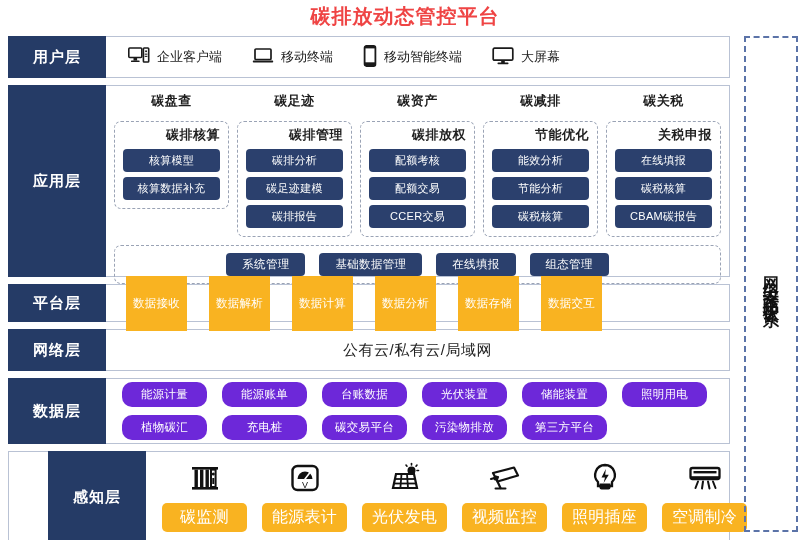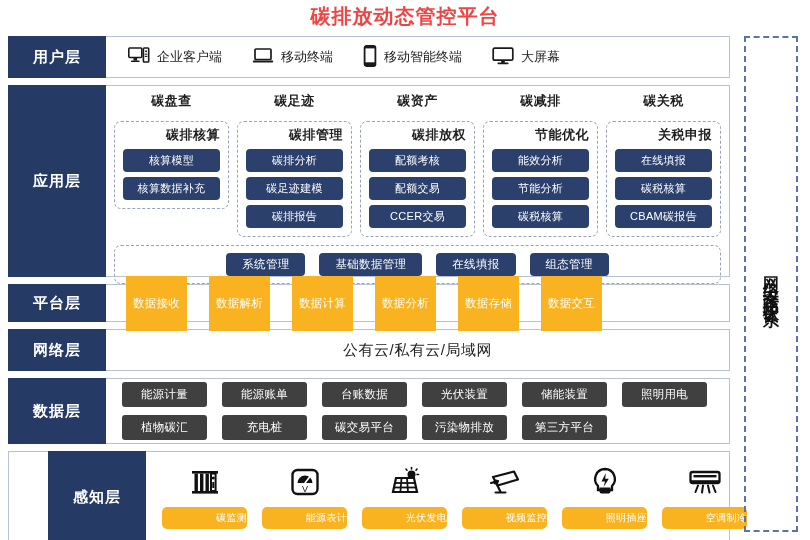--- a/index.html
+++ b/index.html
@@ -197,24 +197,24 @@
     display: flex;
     flex-direction: column;
     gap: 8px;
   }
   .data-line {
     display: flex;
     gap: 15px;
     justify-content: flex-start;
   }
   .data-pill {
-    background: #404040;
+    background: #6d28d9;
     color: #fff;
     font-size: 11.5px;
-    border-radius: 3px;
+    border-radius: 10px;
     padding: 5px 0;
     width: 85px;
     text-align: center;
     white-space: nowrap;
     letter-spacing: .3px;
   }
 
   
   .sense-row {
     width: 100%;
@@ -232,25 +232,25 @@
   }
   .sense-ico {
     height: 36px;
     display: flex;
     align-items: center;
     justify-content: center;
   }
   .sense-label {
     background: #f9b321;
     color: #ffffff;
-    font-size: 10px;
+    font-size: 16px;
     border-radius: 5px;
     padding: 4px 0;
     width: 85px;
-    text-align: right;
+    text-align: center;
     letter-spacing: .3px;
   }
 
   
   #security-band {
     position: absolute;
     left: 744px;
     top: 36px;
     width: 54px;
     height: 496px;

